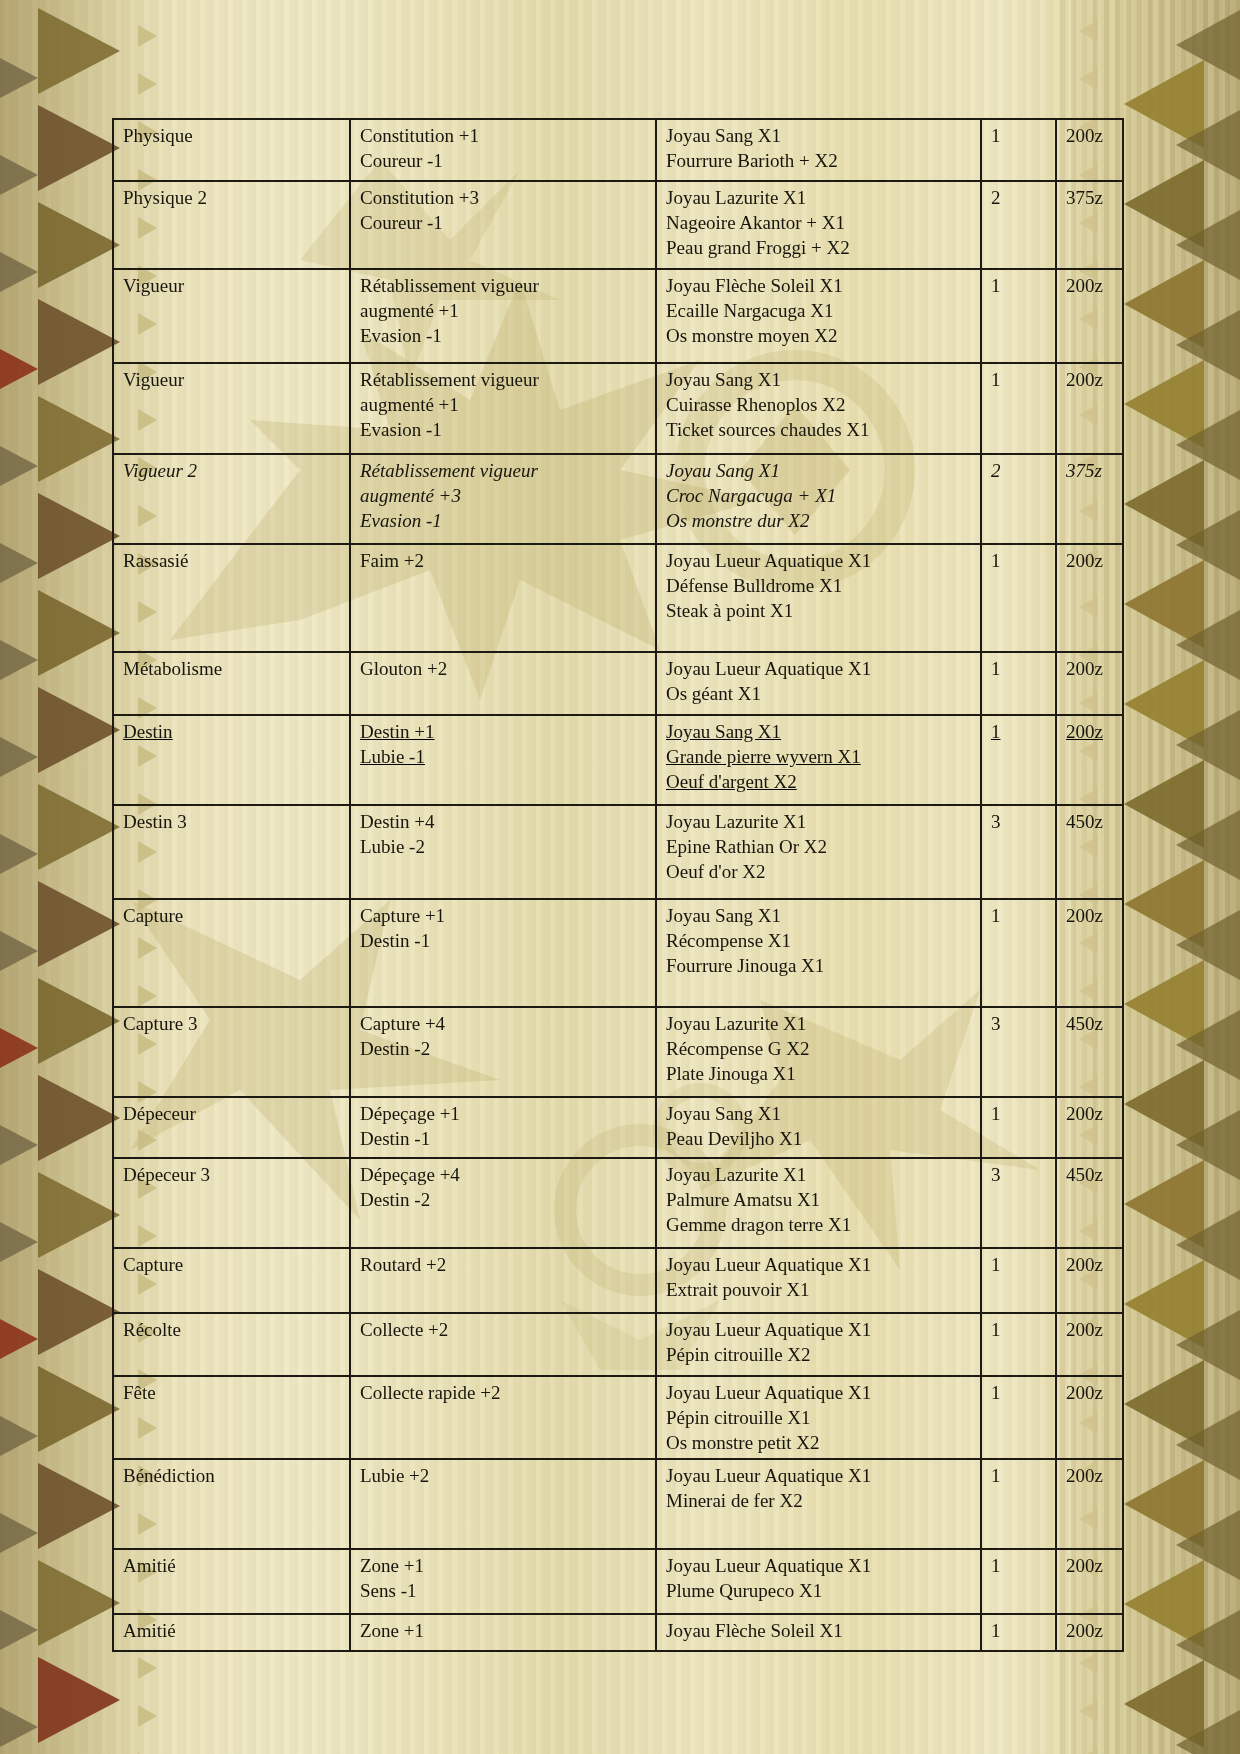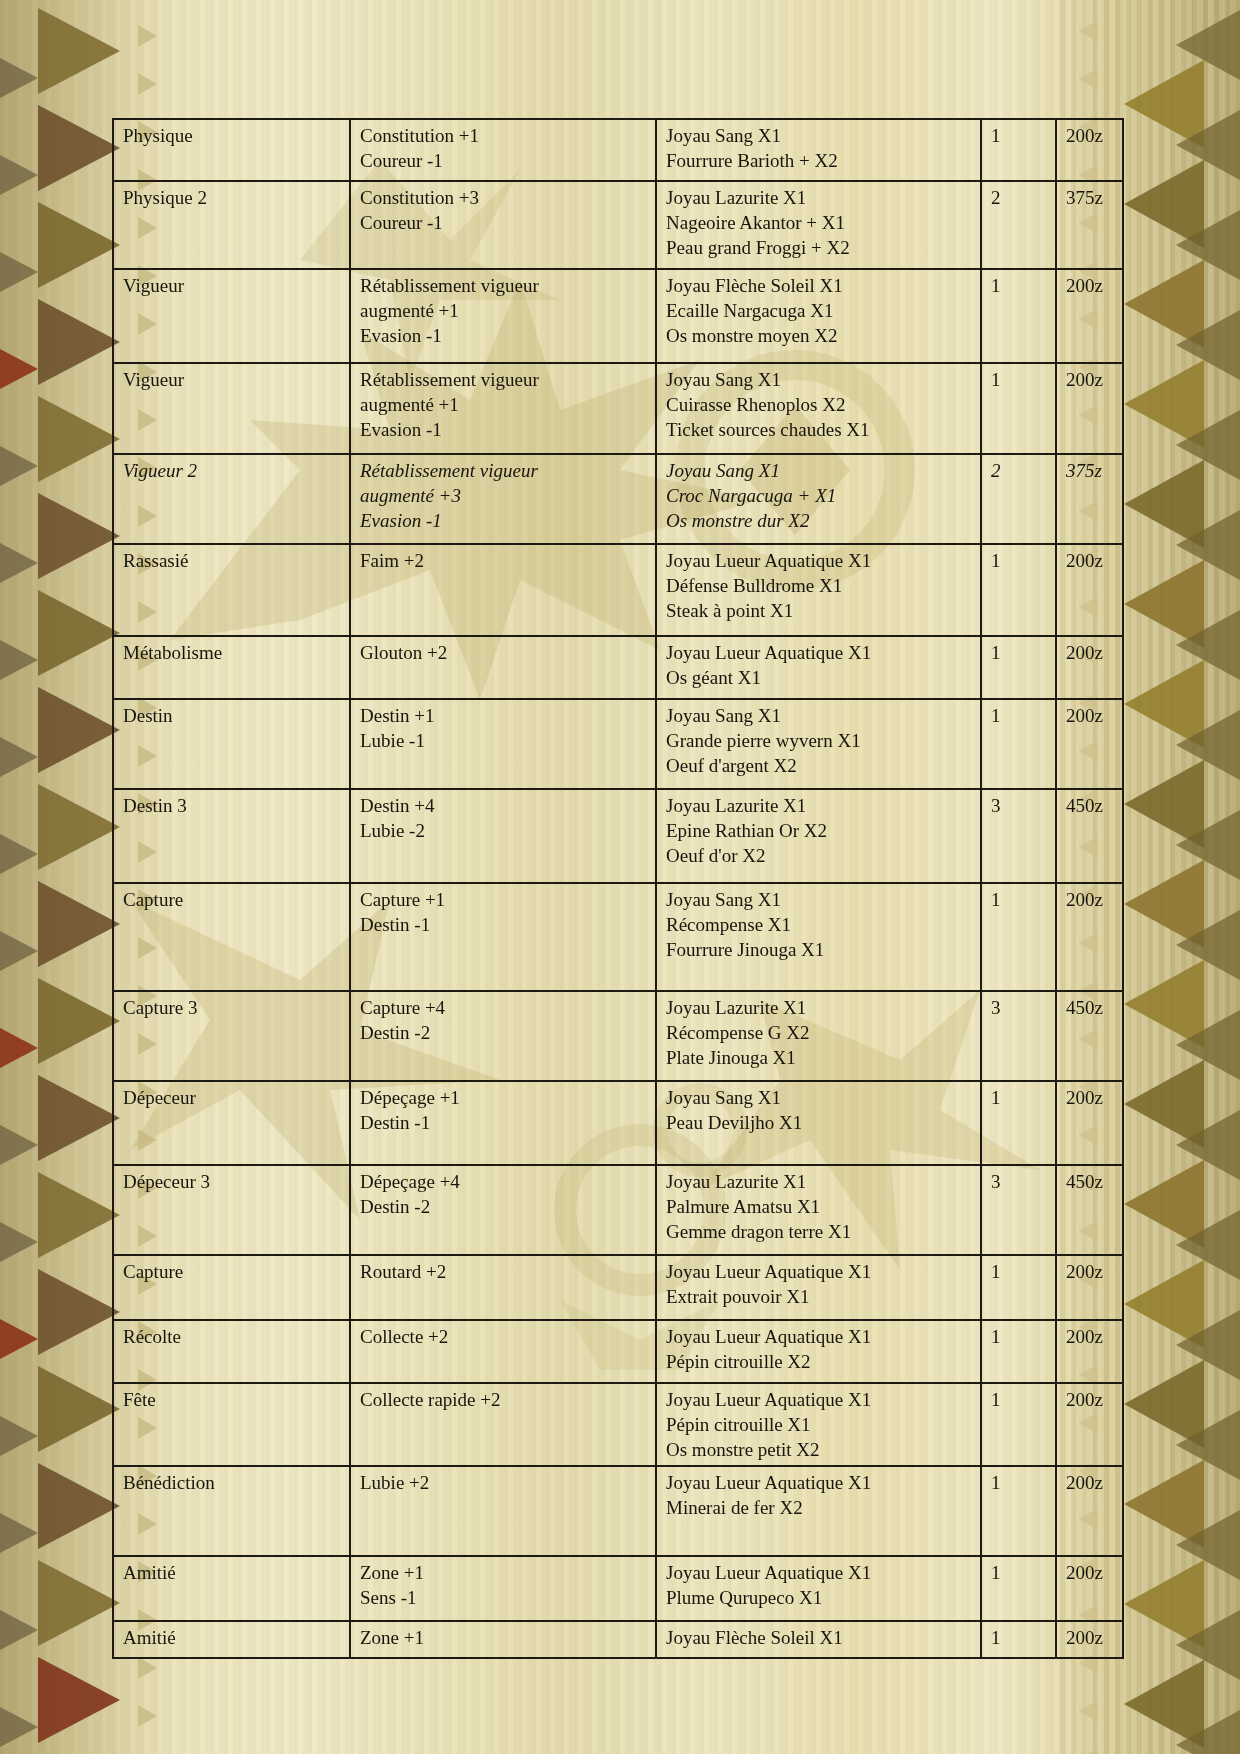--- a/index.html
+++ b/index.html
@@ -264,38 +264,38 @@
         <td>Vigueur 2</td>
         <td>Rétablissement vigueur
 augmenté +3
 Evasion -1</td>
         <td>Joyau Sang X1
 Croc Nargacuga + X1
 Os monstre dur X2</td>
         <td>2</td>
         <td>375z</td>
       </tr>
-      <tr style="height: 92px;">
+      <tr style="height: 108px;">
         <td>Rassasié</td>
         <td>Faim +2</td>
         <td>Joyau Lueur Aquatique X1
 Défense Bulldrome X1
 Steak à point X1</td>
         <td>1</td>
         <td>200z</td>
       </tr>
       <tr style="height: 63px; padding-left: 17px;">
         <td>Métabolisme</td>
         <td>Glouton +2</td>
         <td>Joyau Lueur Aquatique X1
 Os géant X1</td>
         <td>1</td>
         <td>200z</td>
       </tr>
-      <tr style="height: 90px;">
+      <tr style="height: 90px; text-decoration: underline;">
         <td>Destin</td>
         <td>Destin +1
 Lubie -1</td>
         <td>Joyau Sang X1
 Grande pierre wyvern X1
 Oeuf d'argent X2</td>
         <td>1</td>
         <td>200z</td>
       </tr>
       <tr style="height: 94px;">
@@ -321,21 +321,21 @@
       <tr style="height: 90px;">
         <td>Capture 3</td>
         <td>Capture +4
 Destin -2</td>
         <td>Joyau Lazurite X1
 Récompense G X2
 Plate Jinouga X1</td>
         <td>3</td>
         <td>450z</td>
       </tr>
-      <tr style="height: 84px; margin-top: 35px;">
+      <tr style="height: 61px; margin-top: 35px;">
         <td>Dépeceur</td>
         <td>Dépeçage +1
 Destin -1</td>
         <td>Joyau Sang X1
 Peau Deviljho X1</td>
         <td>1</td>
         <td>200z</td>
       </tr>
       <tr style="height: 90px;">
         <td>Dépeceur 3</td>

